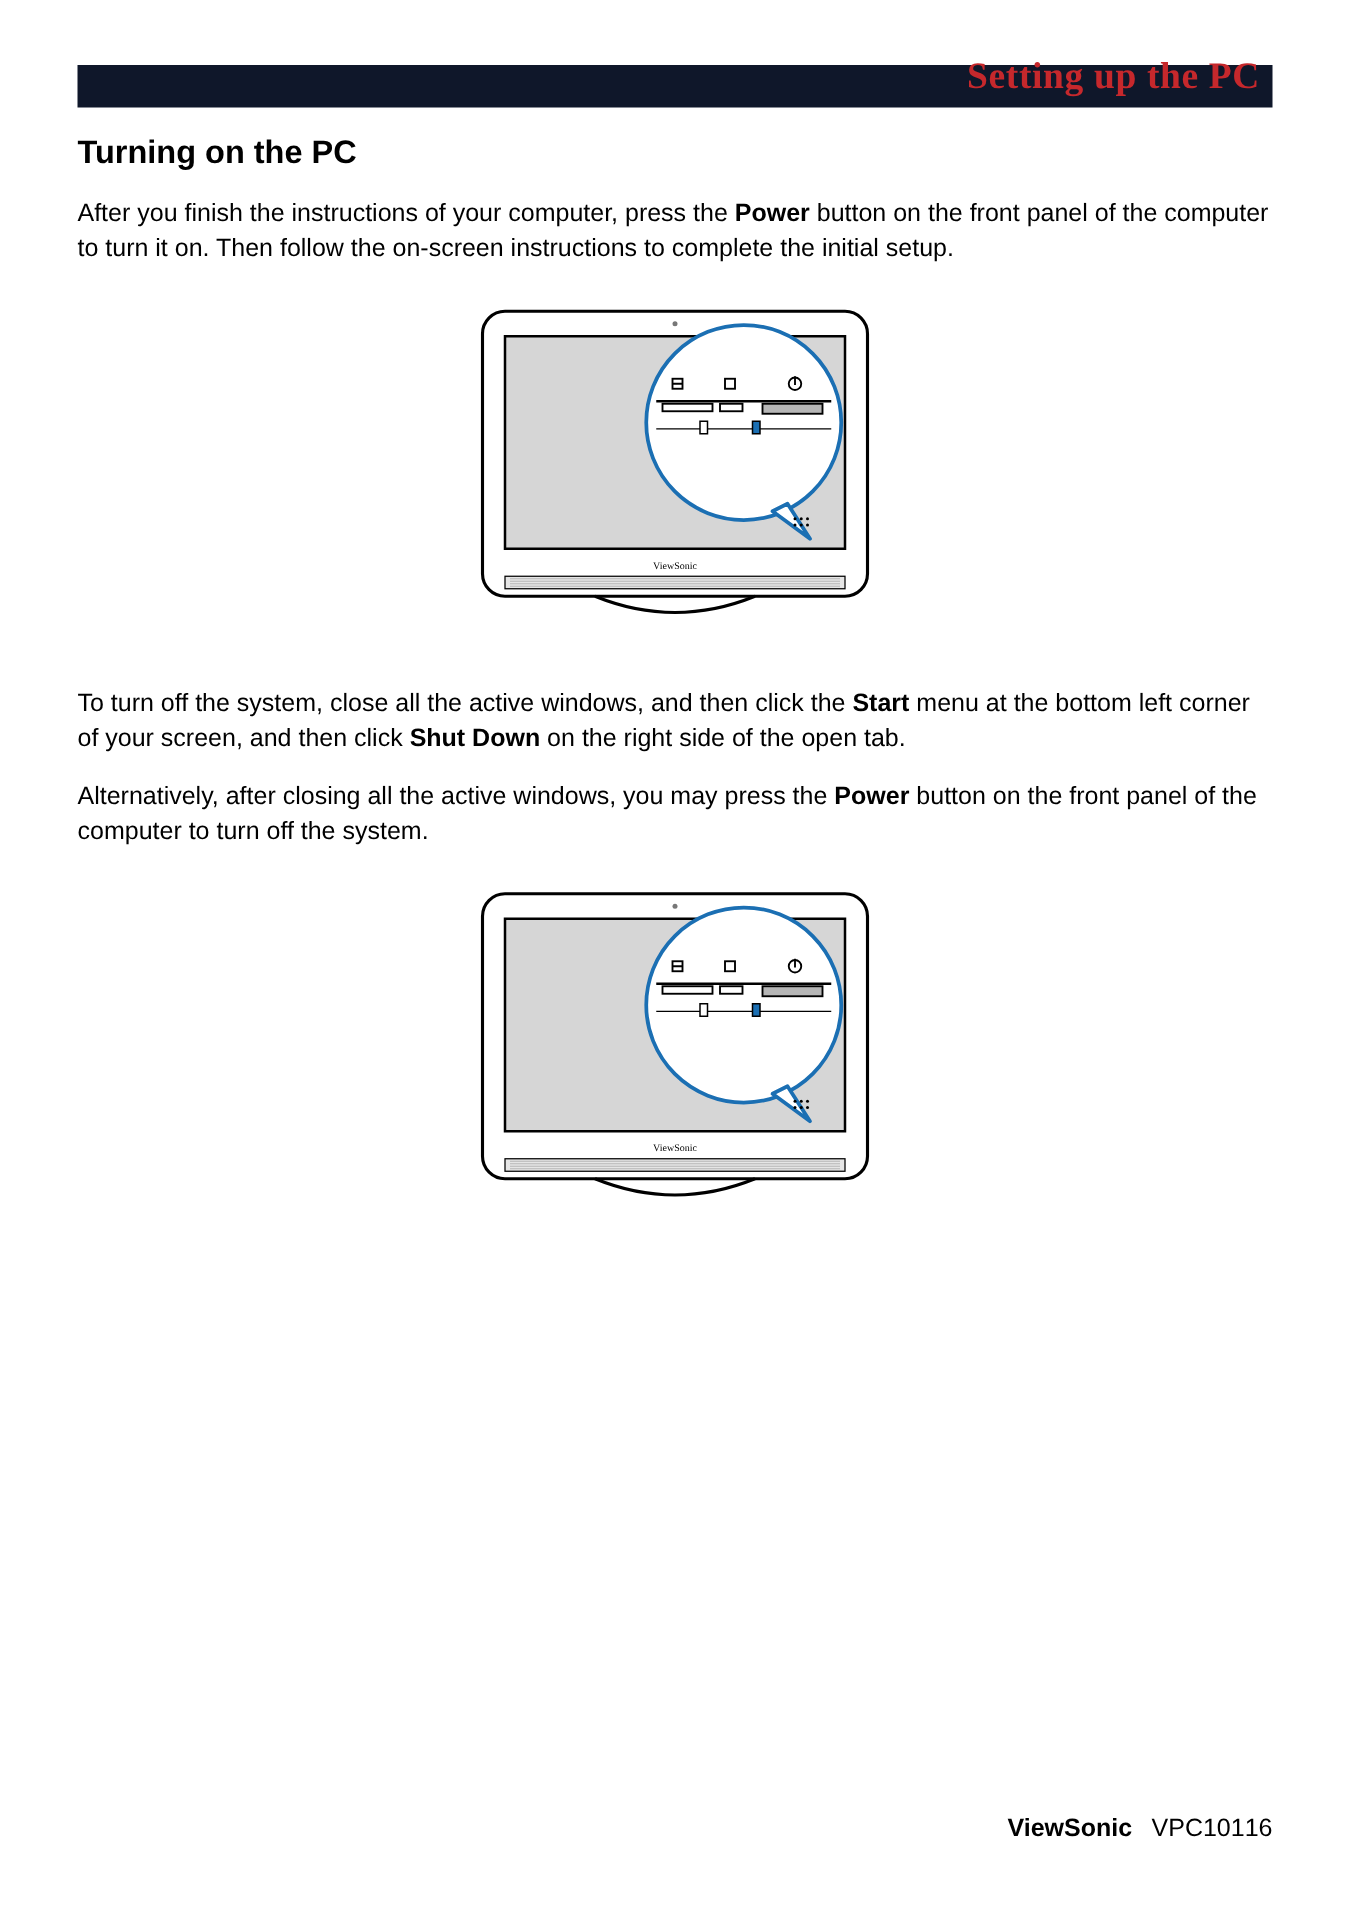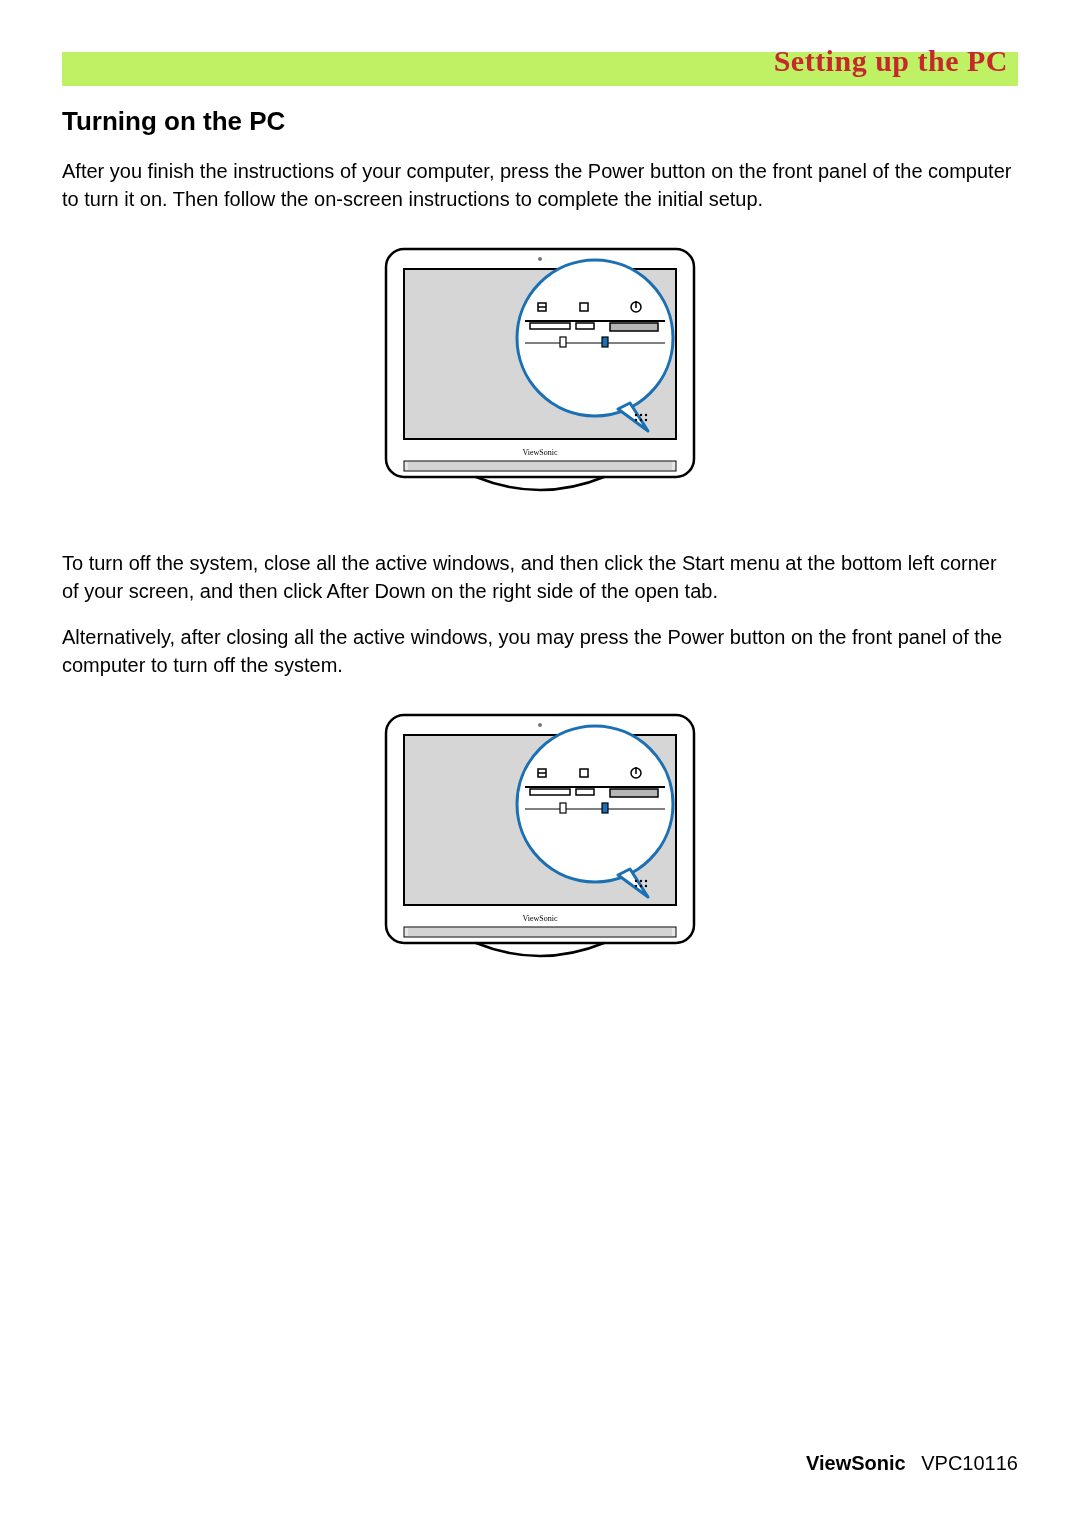--- a/index.html
+++ b/index.html
@@ -9,21 +9,21 @@
     font-family: Arial, Helvetica, sans-serif;
     background: #ffffff;
     color: #000000;
     position: relative;
   }
   .page {
     padding: 52px 62px 0 62px;
   }
   .header-bar {
     height: 34px;
-    background: #bef264;
+    background: #0f172a;
     display: flex;
     align-items: center;
     justify-content: flex-end;
     padding-right: 10px;
     margin-bottom: 20px;
   }
   .header-title {
     font-family: Georgia, "Times New Roman", serif;
     font-weight: bold;
     font-size: 30px;
@@ -51,21 +51,21 @@
   .footer {
     position: absolute;
     left: 62px;
     right: 62px;
     bottom: 52px;
     display: flex;
     justify-content: flex-end;
     font-size: 20px;
   }
   .footer-left .brand { font-weight: bold; margin-right: 10px; }
-  .bold { font-weight: normal; }
+  .bold { font-weight: bold; }
 </style>
 </head>
 <body>
 
 <div class="page">
   <div class="header-bar">
     <span class="header-title">Setting up the PC</span>
   </div>
 
   <h2 class="section-heading">Turning on the PC</h2>
@@ -120,21 +120,21 @@
       <rect x="196" y="80" width="18" height="6" fill="#fff" stroke="#000" stroke-width="1.5"></rect>
       <rect x="230" y="80" width="48" height="8" fill="#b6b6b6" stroke="#000" stroke-width="1.5"></rect>
 
       <line x1="145" y1="100" x2="285" y2="100" stroke="#000" stroke-width="1"></line>
       <rect x="180" y="94" width="6" height="10" fill="#fff" stroke="#000" stroke-width="1.2"></rect>
       <rect x="222" y="94" width="6" height="10" fill="#1b6fb3" stroke="#000" stroke-width="1.2"></rect>
     </svg>
   </div>
 
   <p class="body-text">
-    <span>To turn off the system, close all the active windows, and then click the </span><span class="bold">Start</span><span> menu at the bottom left corner of your screen, and then click </span><span class="bold">After Down</span><span> on the right side of the open tab.</span>
+    <span>To turn off the system, close all the active windows, and then click the </span><span class="bold">Start</span><span> menu at the bottom left corner of your screen, and then click </span><span class="bold">Shut Down</span><span> on the right side of the open tab.</span>
   </p>
   <p class="body-text">
     <span>Alternatively, after closing all the active windows, you may press the </span><span class="bold">Power</span><span> button on the front panel of the computer to turn off the system.</span>
   </p>
 
   <div class="figure-wrap">
     <svg width="320" height="262" viewBox="0 0 320 262">
       <rect x="6" y="6" width="308" height="228" rx="18" ry="18" fill="#ffffff" stroke="#000" stroke-width="2.5"></rect>
       <circle cx="160" cy="16" r="2" fill="#777"></circle>
       <rect x="24" y="26" width="272" height="170" fill="#d6d6d6" stroke="#000" stroke-width="2"></rect>

